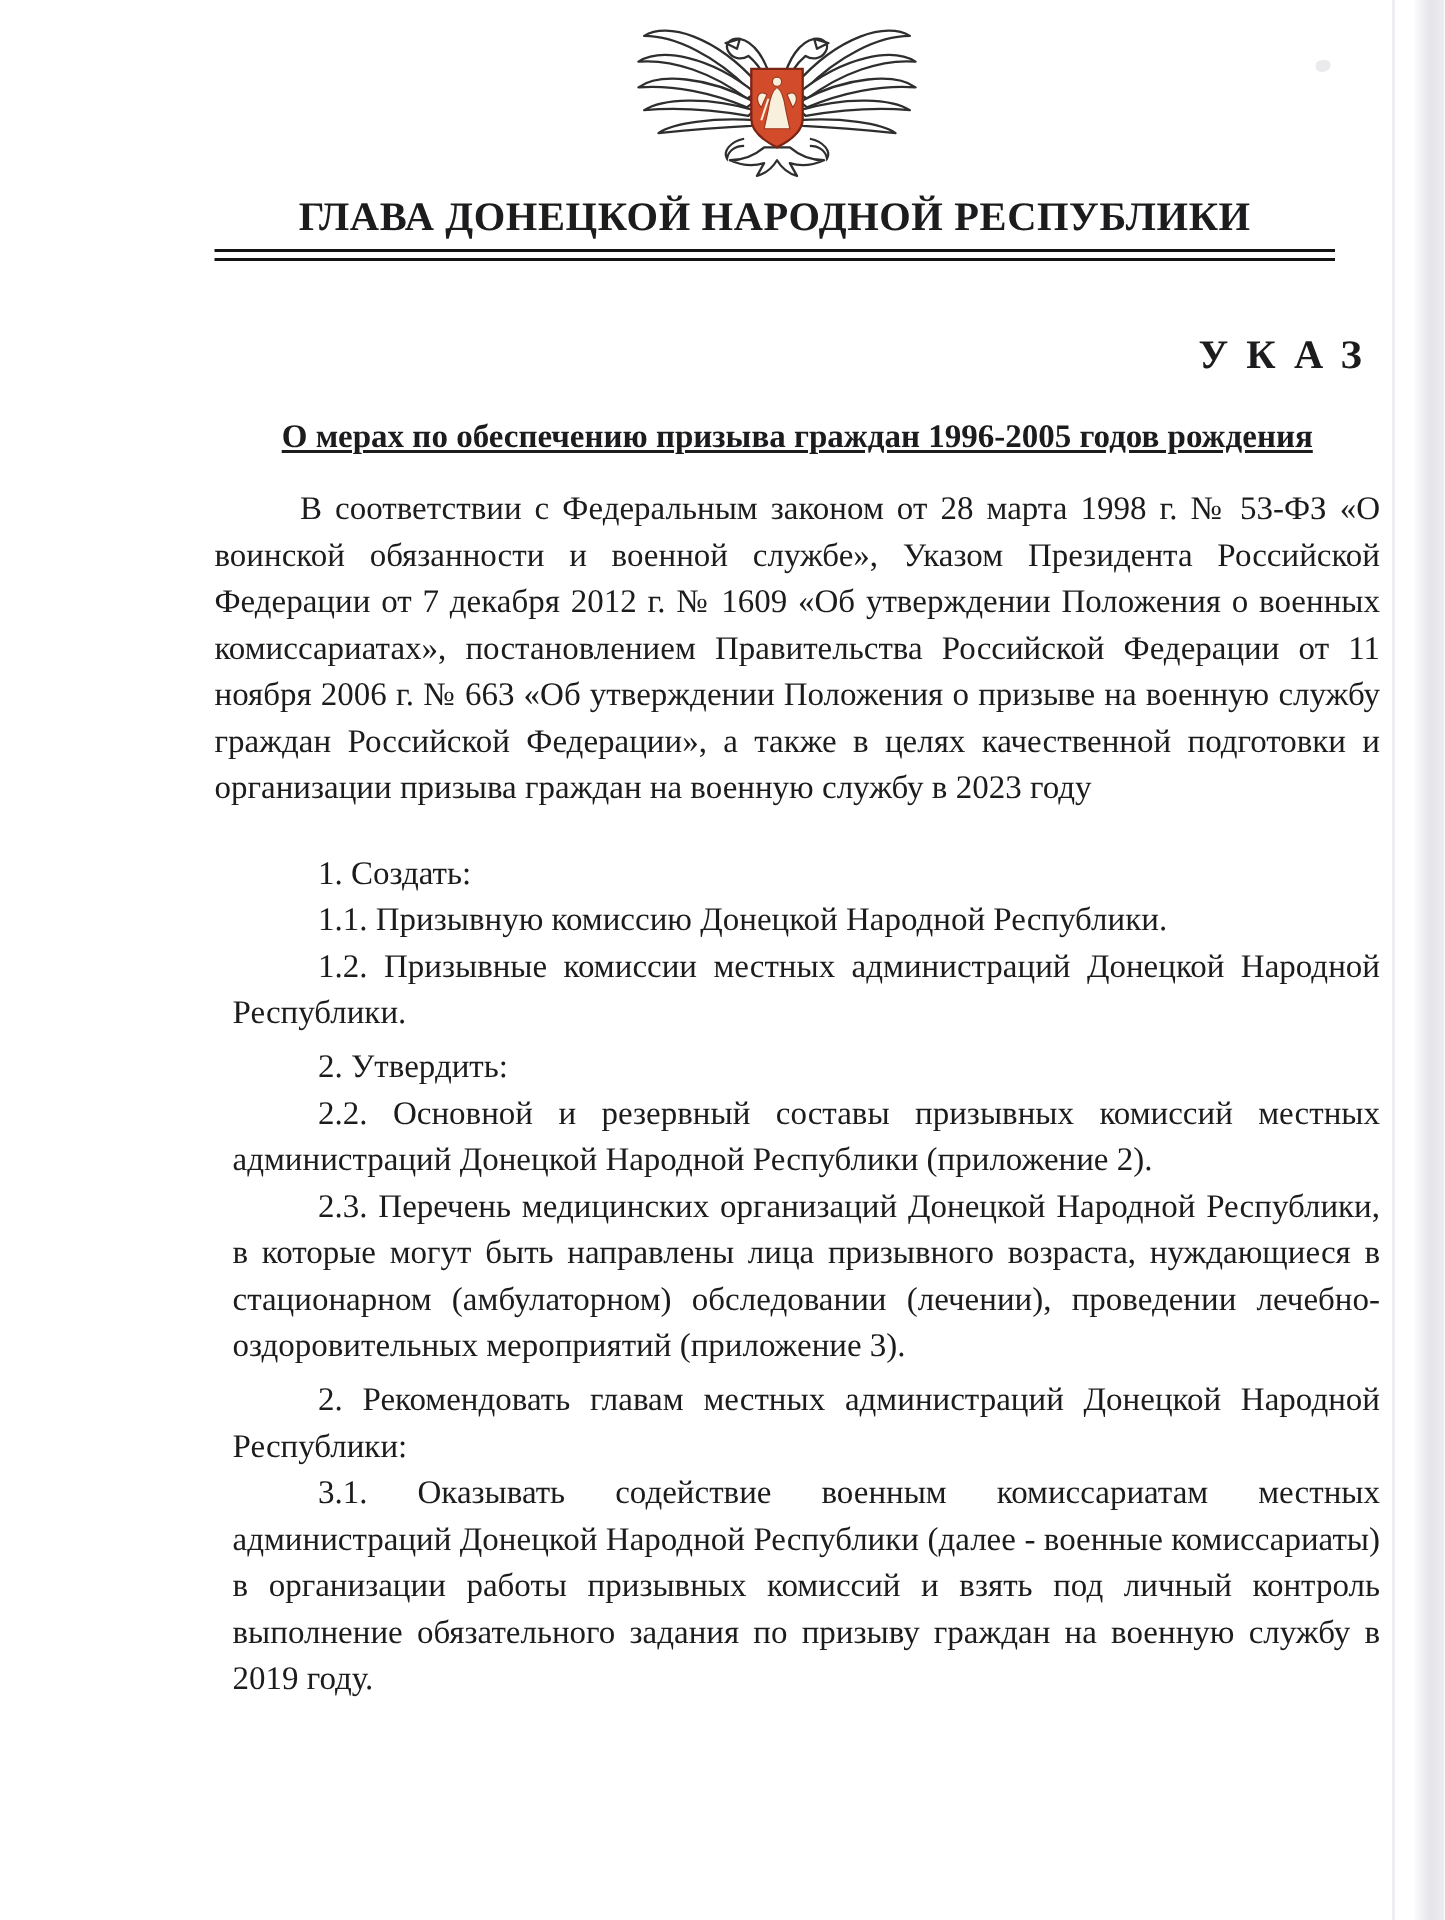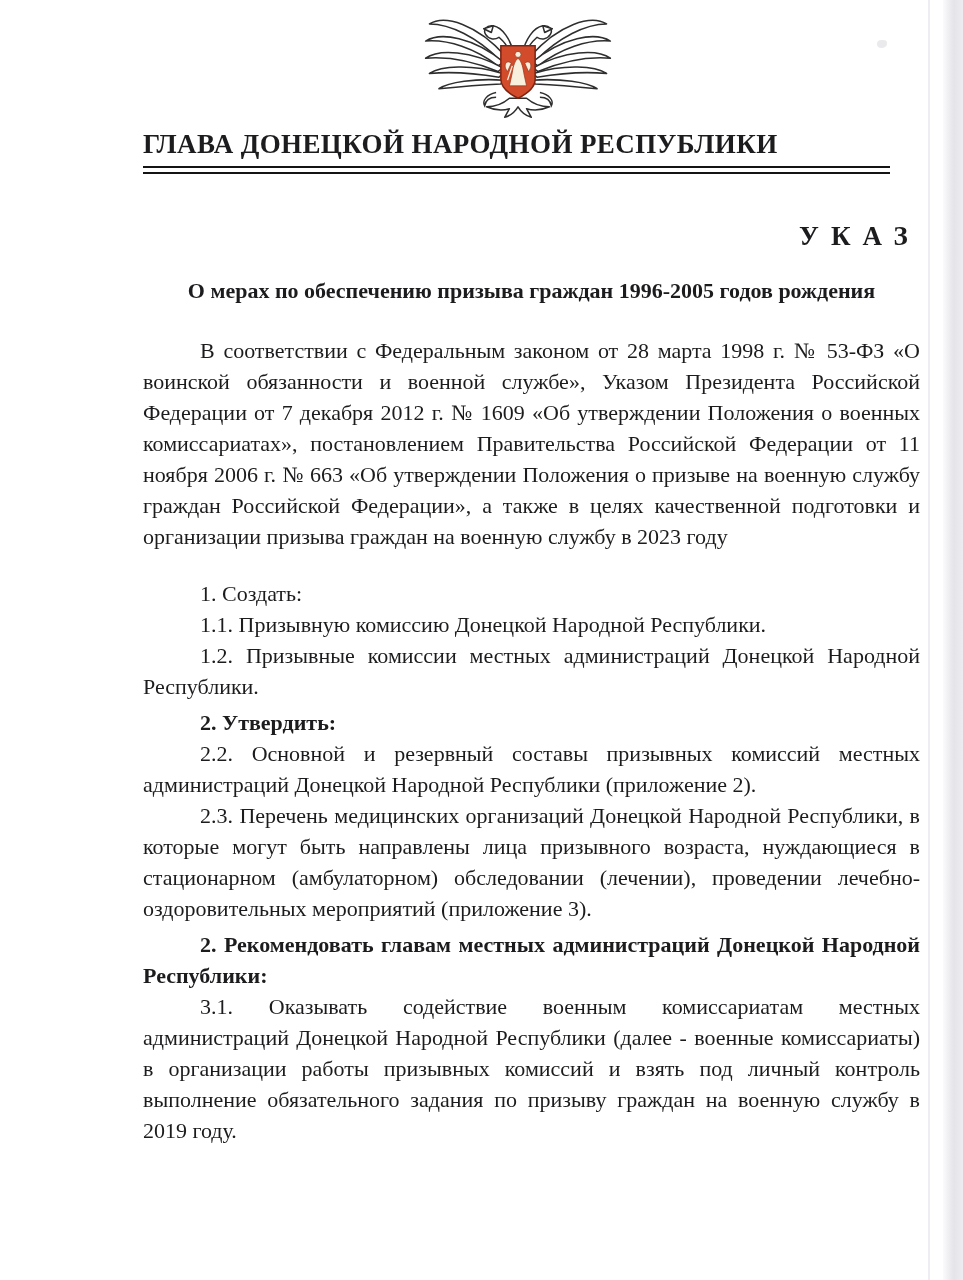--- a/index.html
+++ b/index.html
@@ -27,48 +27,48 @@
   }
   .page{
     position:absolute;left:143px;top:6px;width:777px;
   }
   .emblem-wrap{
     width:200px;height:114px;margin:0 auto;
     transform:translateX(-14px);
   }
   .masthead{margin-right:30px;}
   .masthead-title{
-    font-weight:bold;font-size:27px;line-height:32px;
+    text-align:center;font-weight:bold;font-size:27px;line-height:32px;
     letter-spacing:.4px;margin-top:8px;white-space:nowrap;
   }
   .double-rule{
     margin-top:6px;height:4px;
     border-top:2.5px solid #141414;
     border-bottom:2px solid #141414;
   }
   .doc-type{
     margin-top:46px;text-align:right;font-weight:bold;font-size:27px;
     letter-spacing:.45em;padding-left:.45em;line-height:32px;
   }
   .subject{
     margin-top:22px;text-align:center;font-weight:bold;
-    font-size:22px;line-height:33px;
+    font-size:22px;line-height:33px;text-decoration:underline;
   }
   .preamble{
-    margin-top:28px;font-size:22px;line-height:31px;
+    margin-top:16px;font-size:22px;line-height:31px;
     text-align:justify;text-indent:57px;
   }
   .enacting{
     margin-top:14px;font-weight:bold;font-size:22px;line-height:31px;
   }
   .para{
-    font-size:22px;line-height:31px;text-align:justify;text-indent:57px;
+    font-size:22px;line-height:31px;text-align:justify;text-indent:57px;margin-left:12px;
   }
   .gap-lg{margin-top:26px;}
-  .gap-md{margin-top:5px;font-weight:bold;}
+  .gap-md{margin-top:5px;}
 </style>
 </head>
 <body>
 
 <div class="edge-band"></div>
 <div class="edge-line"></div>
 <div class="scan-artifact"></div>
 
 <div class="page">
 

